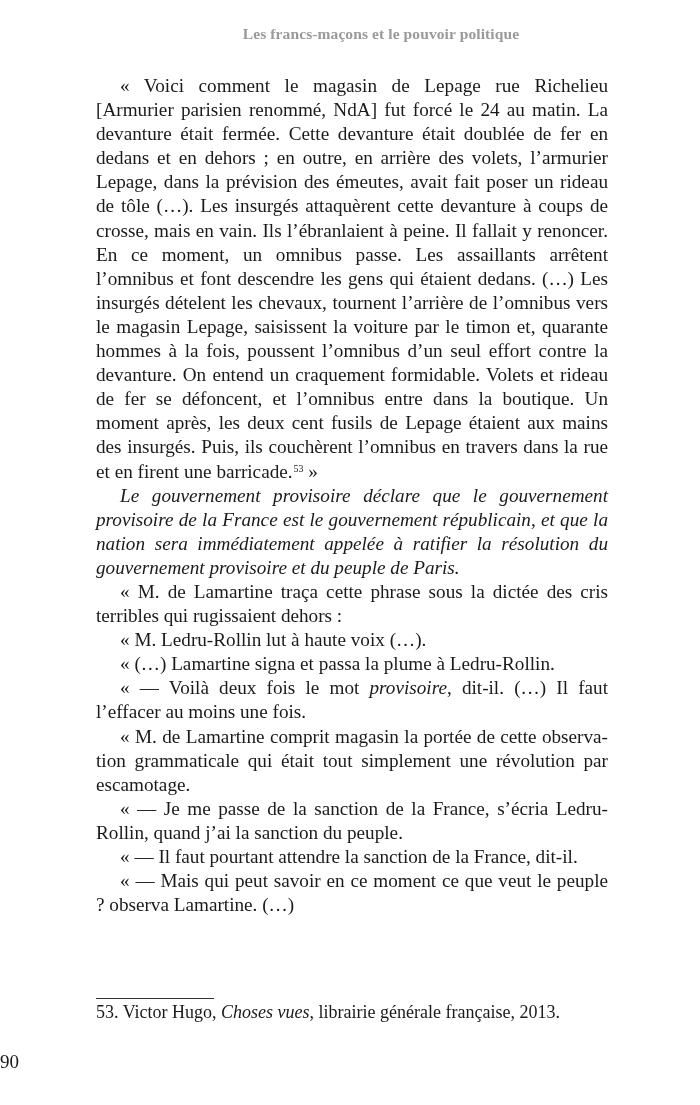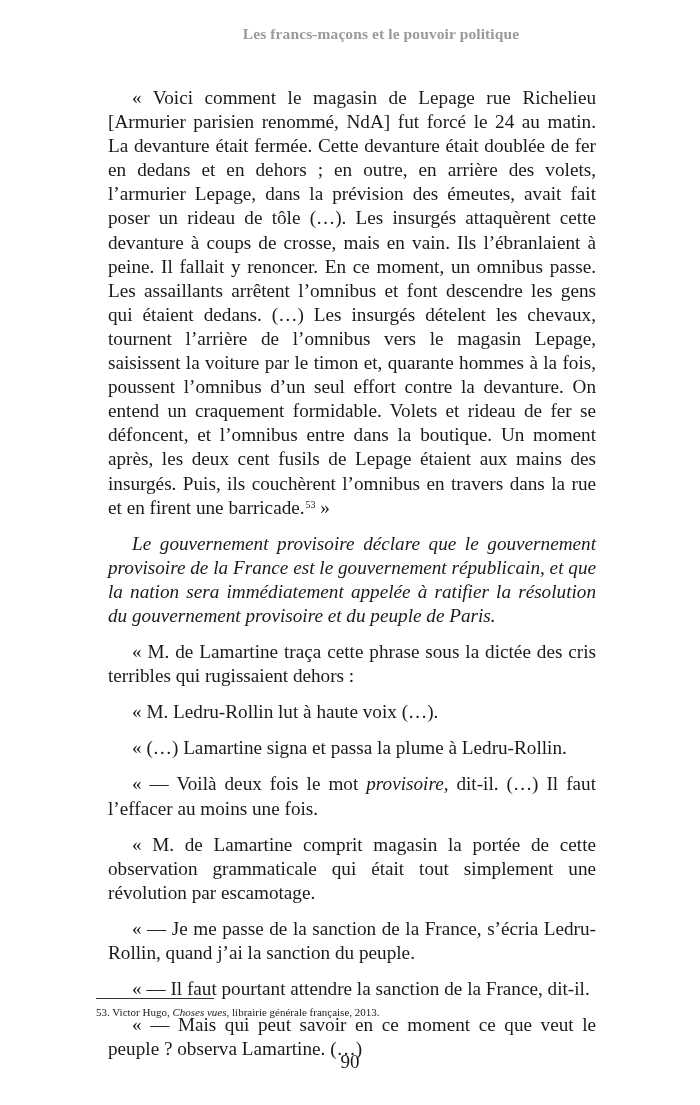--- a/index.html
+++ b/index.html
@@ -31,21 +31,21 @@
       position: absolute;
       top: 74px;
       left: 96px;
       width: 512px;
       font-size: 19.2px;
       line-height: 24.1px;
       text-align: justify;
       hyphens: manual;
     }
     .text-block p {
-      margin: 12px;
+      margin: 0;
       text-indent: 24px;
     }
     .text-block em {
       font-style: italic;
     }
     sup.fn-ref {
       font-size: 10px;
       line-height: 0;
       vertical-align: 6px;
       margin-left: 1px;
@@ -56,29 +56,28 @@
       left: 96px;
       width: 118px;
       height: 0;
       border-top: 1px solid #333;
     }
     .footnote {
       position: absolute;
       top: 1003px;
       left: 96px;
       width: 512px;
-      font-size: 11px;
+      font-size: 18px;
       line-height: 18px;
     }
     .page-number {
       position: absolute;
       top: 1051px;
       left: 0;
       width: 700px;
-      text-align: center;
       font-size: 19px;
     }
   </style>
 </head>
 <body>
 
 <div class="running-head">Les francs-maçons et le pouvoir politique</div>
 
 <div class="text-block">
   <p><span>« Voici comment le magasin de Lepage rue Richelieu [Armurier parisien renommé, NdA] fut forcé le 24 au matin. La devanture était fermée. Cette devanture était doublée de fer en dedans et en dehors ; en outre, en arrière des volets, l’armurier Lepage, dans la prévision des émeutes, avait fait poser un rideau de tôle (…). Les insurgés attaquèrent cette devanture à coups de crosse, mais en vain. Ils l’ébranlaient à peine. Il fallait y renoncer. En ce moment, un omnibus passe. Les assaillants arrêtent l’omnibus et font descendre les gens qui étaient dedans. (…) Les insurgés dételent les chevaux, tournent l’arrière de l’omnibus vers le magasin Lepage, saisissent la voiture par le timon et, quarante hommes à la fois, poussent l’omnibus d’un seul effort contre la devanture. On entend un craquement formidable. Volets et rideau de fer se défoncent, et l’omnibus entre dans la boutique. Un moment après, les deux cent fusils de Lepage étaient aux mains des insurgés. Puis, ils couchèrent l’omnibus en travers dans la rue et en firent une barricade.</span><sup class="fn-ref">53</sup><span> »</span></p>

